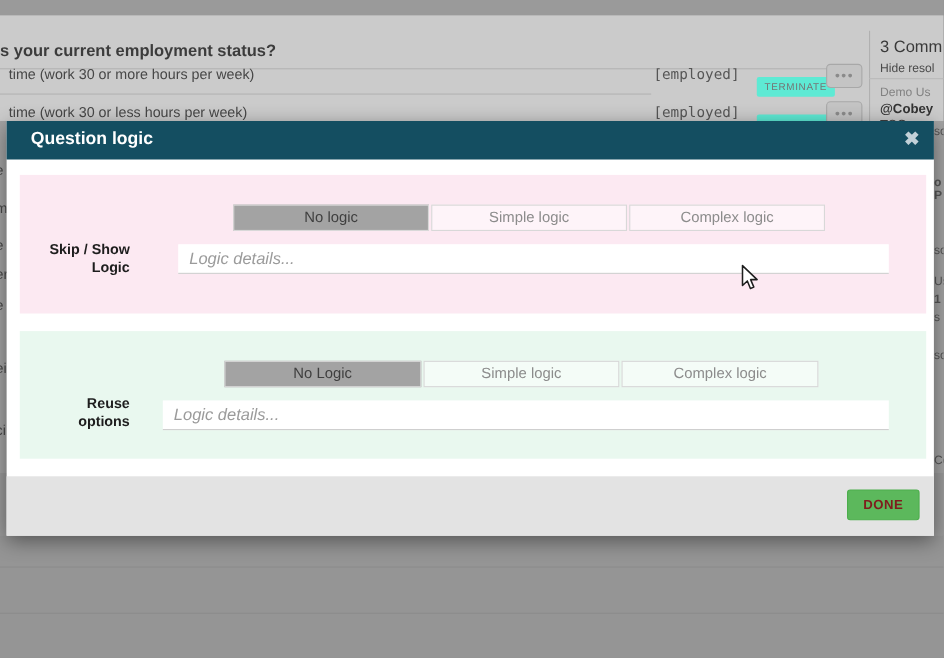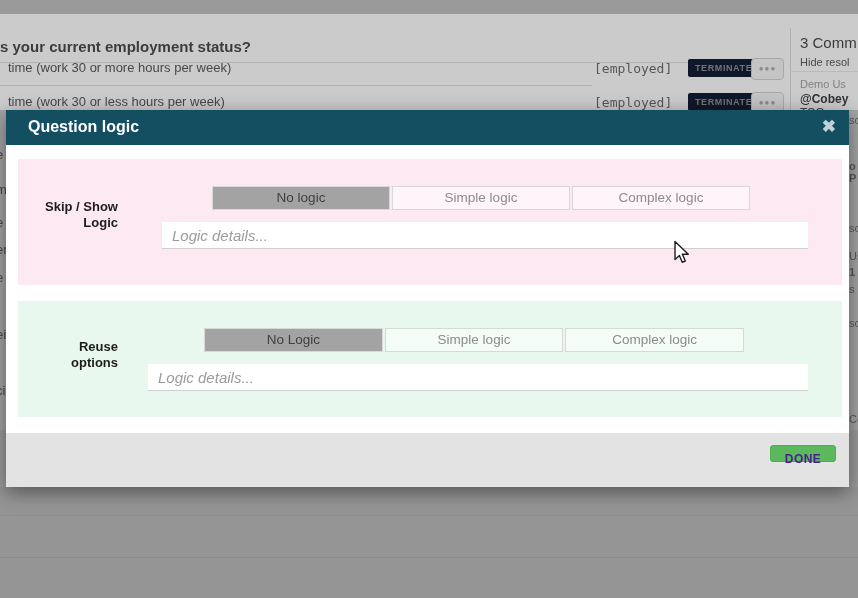--- a/index.html
+++ b/index.html
@@ -10,22 +10,22 @@
   }
   .abs { position:absolute; }
 
   
   #topbar { left:0; top:0; width:858px; height:14px; background:#9a9a9a; }
   #upper-content { left:0; top:14px; width:858px; height:96px; background:#cbcbcb; }
   #page-title { left:0; top:24px; width:778px; font-size:15px; font-weight:600; color:#3c3c3c;
     padding-bottom:7px; border-bottom:1px solid #b3b3b3; }
   .answer-text { font-size:13px; color:#474747; white-space:nowrap; }
   .answer-code { font-family:"DejaVu Sans Mono", monospace; font-size:13px; color:#565656; white-space:nowrap; }
-  .terminate-chip { background:#0f172a; color:#757575; font-size:9px; font-weight:bold;
-    letter-spacing:0.6px; padding:4px 7px; border-radius:2px; }
+  .terminate-chip { background:#5eead4; color:#757575; font-size:9px; font-weight:normal;
+    letter-spacing:0.6px; padding:4px 7px; border-radius:2px;margin-top:11px; }
   .more-btn { width:33px; height:22px; background:#c4c4c4; border:1px solid #a8a8a8; border-radius:4px;
     color:#8a8a8a; font-size:8px; letter-spacing:1px; text-align:center; line-height:20px; }
   .row-line { height:1px; background:#b3b3b3; }
 
   
   #sidebar-divider { left:790px; top:14px; width:1px; height:96px; background:#b0b0b0; }
   #comments-header { left:800px; top:20px; font-size:15px; color:#3a3a3a; white-space:nowrap; }
   #hide-resolved { left:800px; top:42px; font-size:11px; color:#4a4a4a; white-space:nowrap; }
   #sidebar-sep { left:790px; top:57px; width:68px; height:1px; background:#bababa; }
   #comment-author { left:800px; top:64px; font-size:11px; color:#828282; white-space:nowrap; }
@@ -45,40 +45,40 @@
   #modal { left:6px; top:110px; width:843px; height:377px; background:#fff;
     box-shadow:0 5px 18px rgba(0,0,0,0.45); }
   #modal-header { left:0; top:0; width:843px; height:35px; background:#144e61; }
   #modal-title { left:22px; top:8px; font-size:16px; font-weight:bold; color:#fff;text-align:right; }
   #modal-close { right:13px; top:6px; font-size:17px; font-weight:bold; color:#c2d1d8; cursor:pointer; }
 
   .section { left:12px; width:824px; }
   #section-skip { top:49px; height:126px; background:#fce9f2; }
   #section-reuse { top:191px; height:116px; background:#e9f8ef; }
 
-  .section-label { width:98px; text-align:right; font-size:13px; font-weight:bold; color:#1d1d1d; line-height:16px; }
+  .section-label { width:98px; text-align:right; font-size:13px; font-weight:bold; color:#1d1d1d; line-height:16px;margin-top:20px; }
   #skip-label { left:14px; top:89px; }
   #reuse-label { left:14px; top:229px; }
 
   .segmented { display:flex; gap:2px; height:24px; }
   #skip-seg { left:206px; top:76px; width:538px; }
   #reuse-seg { left:198px; top:218px; width:540px; }
   .seg-btn { flex:1; border:1px solid #d8d8d8; background:rgba(255,255,255,0.5); color:#8c8c8c;
     font-size:13.5px; text-align:center; line-height:22px; cursor:pointer; font-family:"Liberation Sans", sans-serif; }
   .seg-btn.sel { background:#a3a3a3; color:#3f3f3f; }
 
   .logic-input { height:27px; background:#fff; border:0; border-bottom:1px solid #cfcfcf;
     font-family:"Liberation Sans", sans-serif; font-size:15px; font-style:italic; color:#555; padding:0 10px; }
   .logic-input::placeholder { color:#9b9b9b; font-style:italic; }
   #skip-input { left:156px; top:112px; width:646px; }
   #reuse-input { left:142px; top:254px; width:660px; }
 
   #modal-footer { left:0; top:323px; width:843px; height:54px; background:#e3e3e3; }
-  #done-btn { right:13px; top:12px; width:66px; height:17px; background:#5cb85c; border:1px solid #4cae4c;
-    border-radius:3px; color:#4c1d95; font-size:12px; font-weight:bold; letter-spacing:0.4px;
+  #done-btn { right:13px; top:12px; width:66px; height:28px; background:#5cb85c; border:1px solid #4cae4c;
+    border-radius:3px; color:#7f1d1d; font-size:12px; font-weight:bold; letter-spacing:0.4px;
     text-align:center; line-height:26px; cursor:pointer; }
 
   #cursor { left:670px; top:240px; width:24px; height:26px; pointer-events:none; }
 </style>
 </head>
 <body>
 
 <div id="screen">
 
   <div id="topbar" class="abs"></div>

